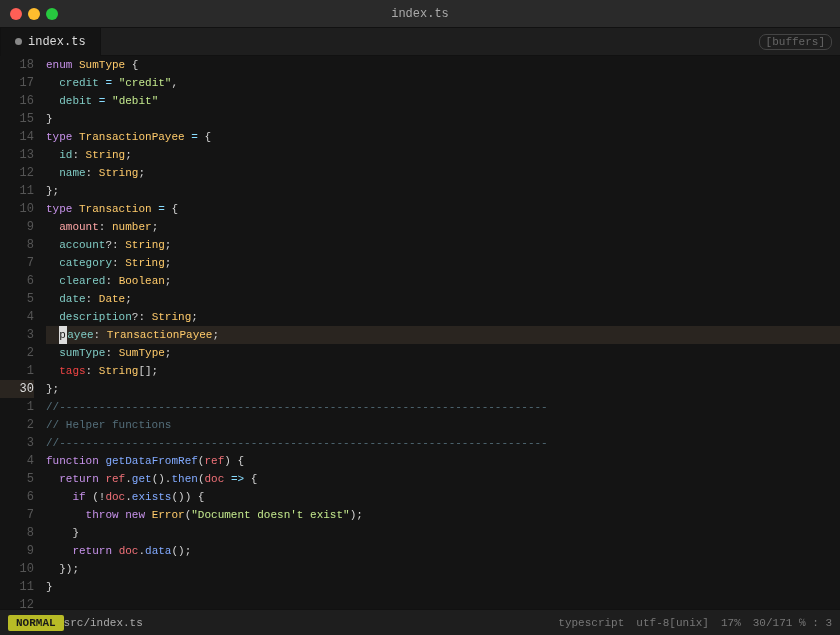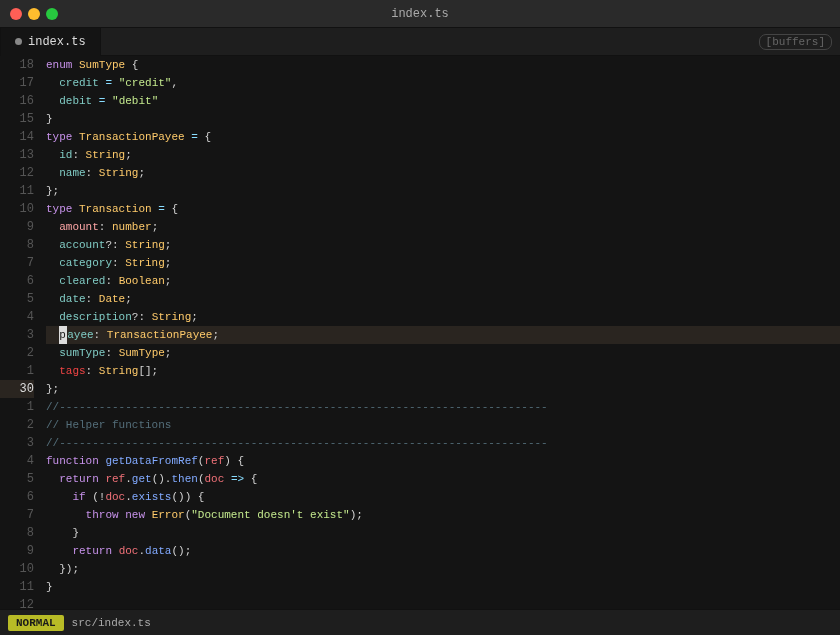--- a/index.html
+++ b/index.html
@@ -145,21 +145,21 @@
     }
 
     
     .status-bar {
       height: 26px;
       background: #1e1e1e;
       display: flex;
       align-items: center;
       padding: 0 8px;
       border-top: 1px solid #111;
-      gap: 8px;
+      gap: 0;
       color: #888;
       font-size: 11px;
     }
     .status-mode {
       background: #b8bb26;
       color: #1a1a1a;
       font-weight: bold;
       padding: 2px 8px;
       border-radius: 2px;
       font-size: 11px;
@@ -266,13 +266,19 @@
       <div class="code-line"><span style="color: rgb(212, 212, 212);">    </span><span style="color: rgb(199, 146, 234);">return </span><span style="color: rgb(240, 113, 120);">doc</span><span style="color: rgb(212, 212, 212);">.</span><span style="color: rgb(130, 170, 255);">data</span><span style="color: rgb(212, 212, 212);">();</span></div>
       <div class="code-line"><span style="color: rgb(212, 212, 212);">  });</span></div>
       <div class="code-line"><span style="color: rgb(212, 212, 212);">}</span></div>
       <div class="code-line"></div>
     </div>
 </div>
 
 <div class="status-bar">
   <span class="status-mode">NORMAL</span>
   <span class="status-file">src/index.ts</span>
+  <div class="status-right">
+    <span>typescript</span>
+    <span>utf-8[unix]</span>
+    <span>17%</span>
+    <span><span>30/171</span> ℅ : <span>3</span></span>
+  </div>
 </div>
 
 </body></html>

